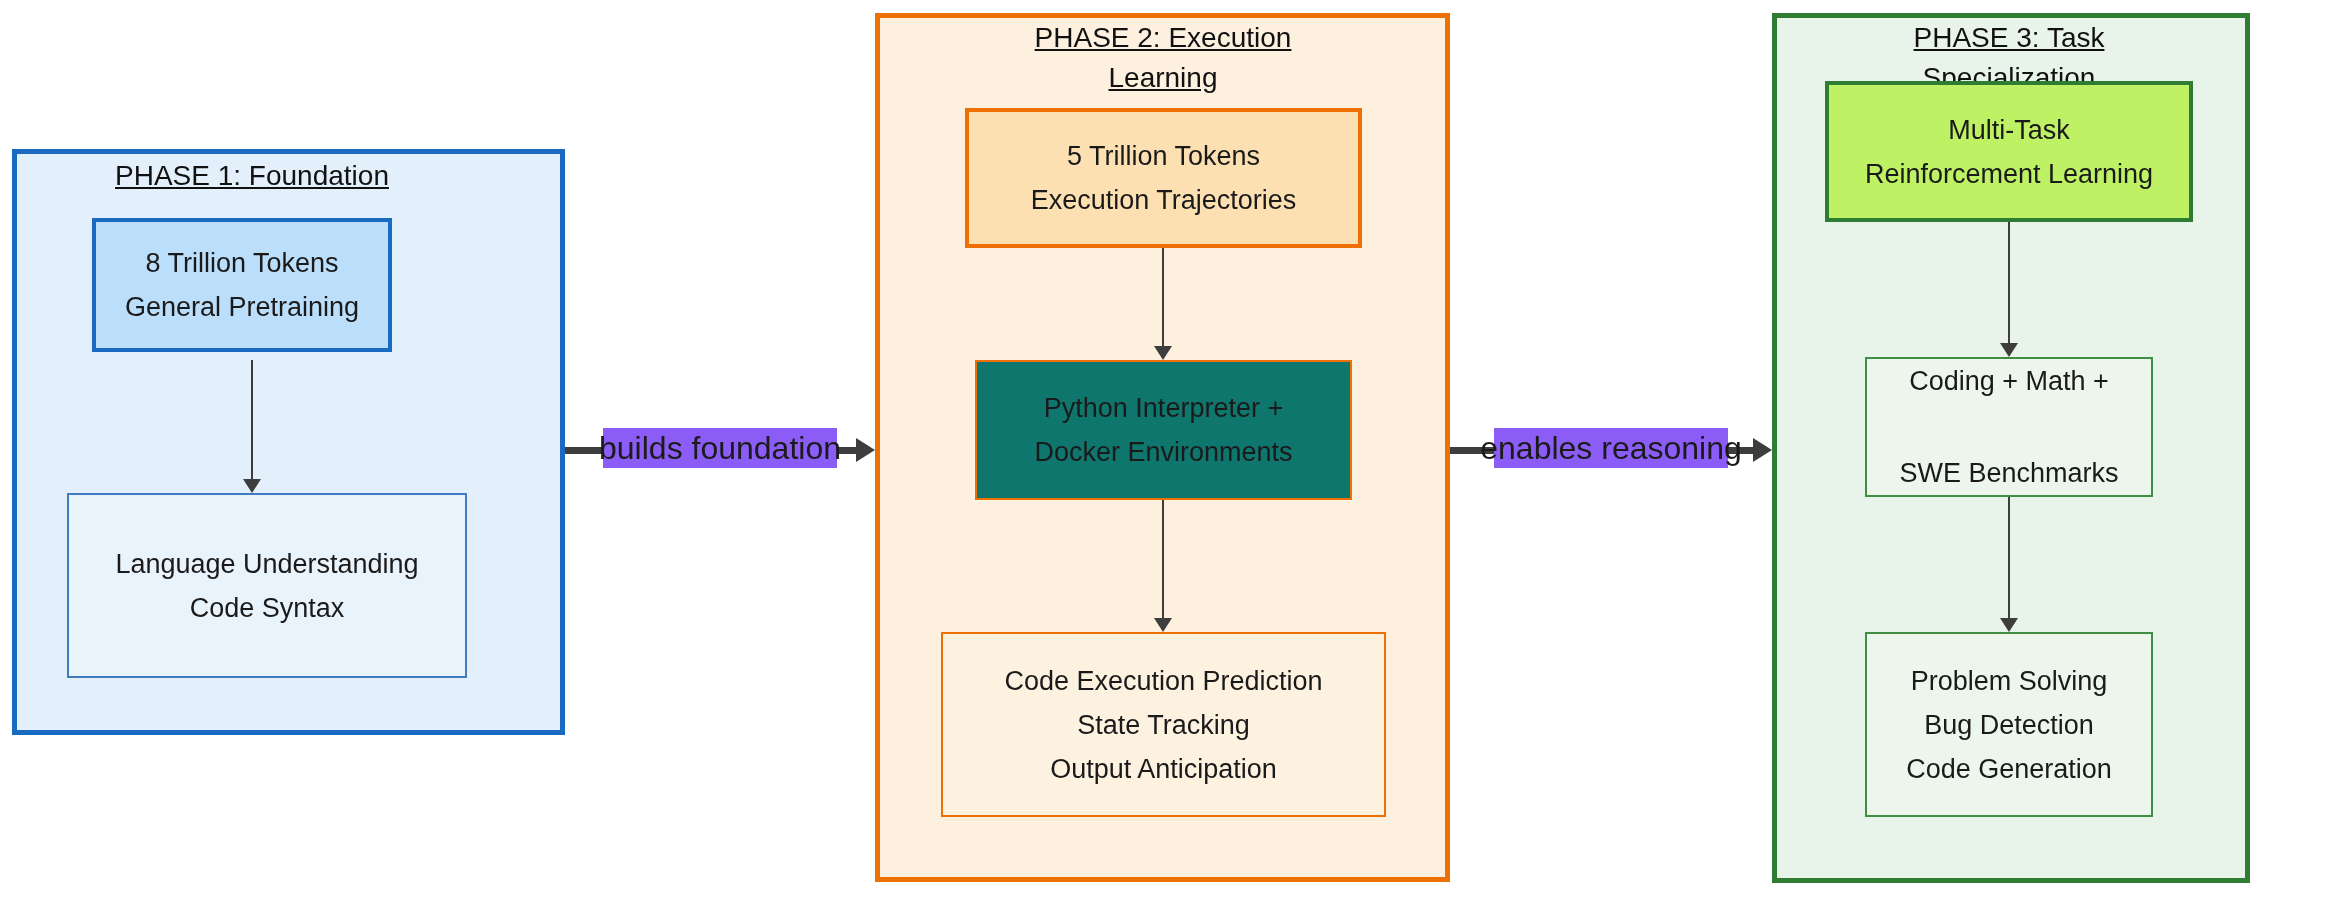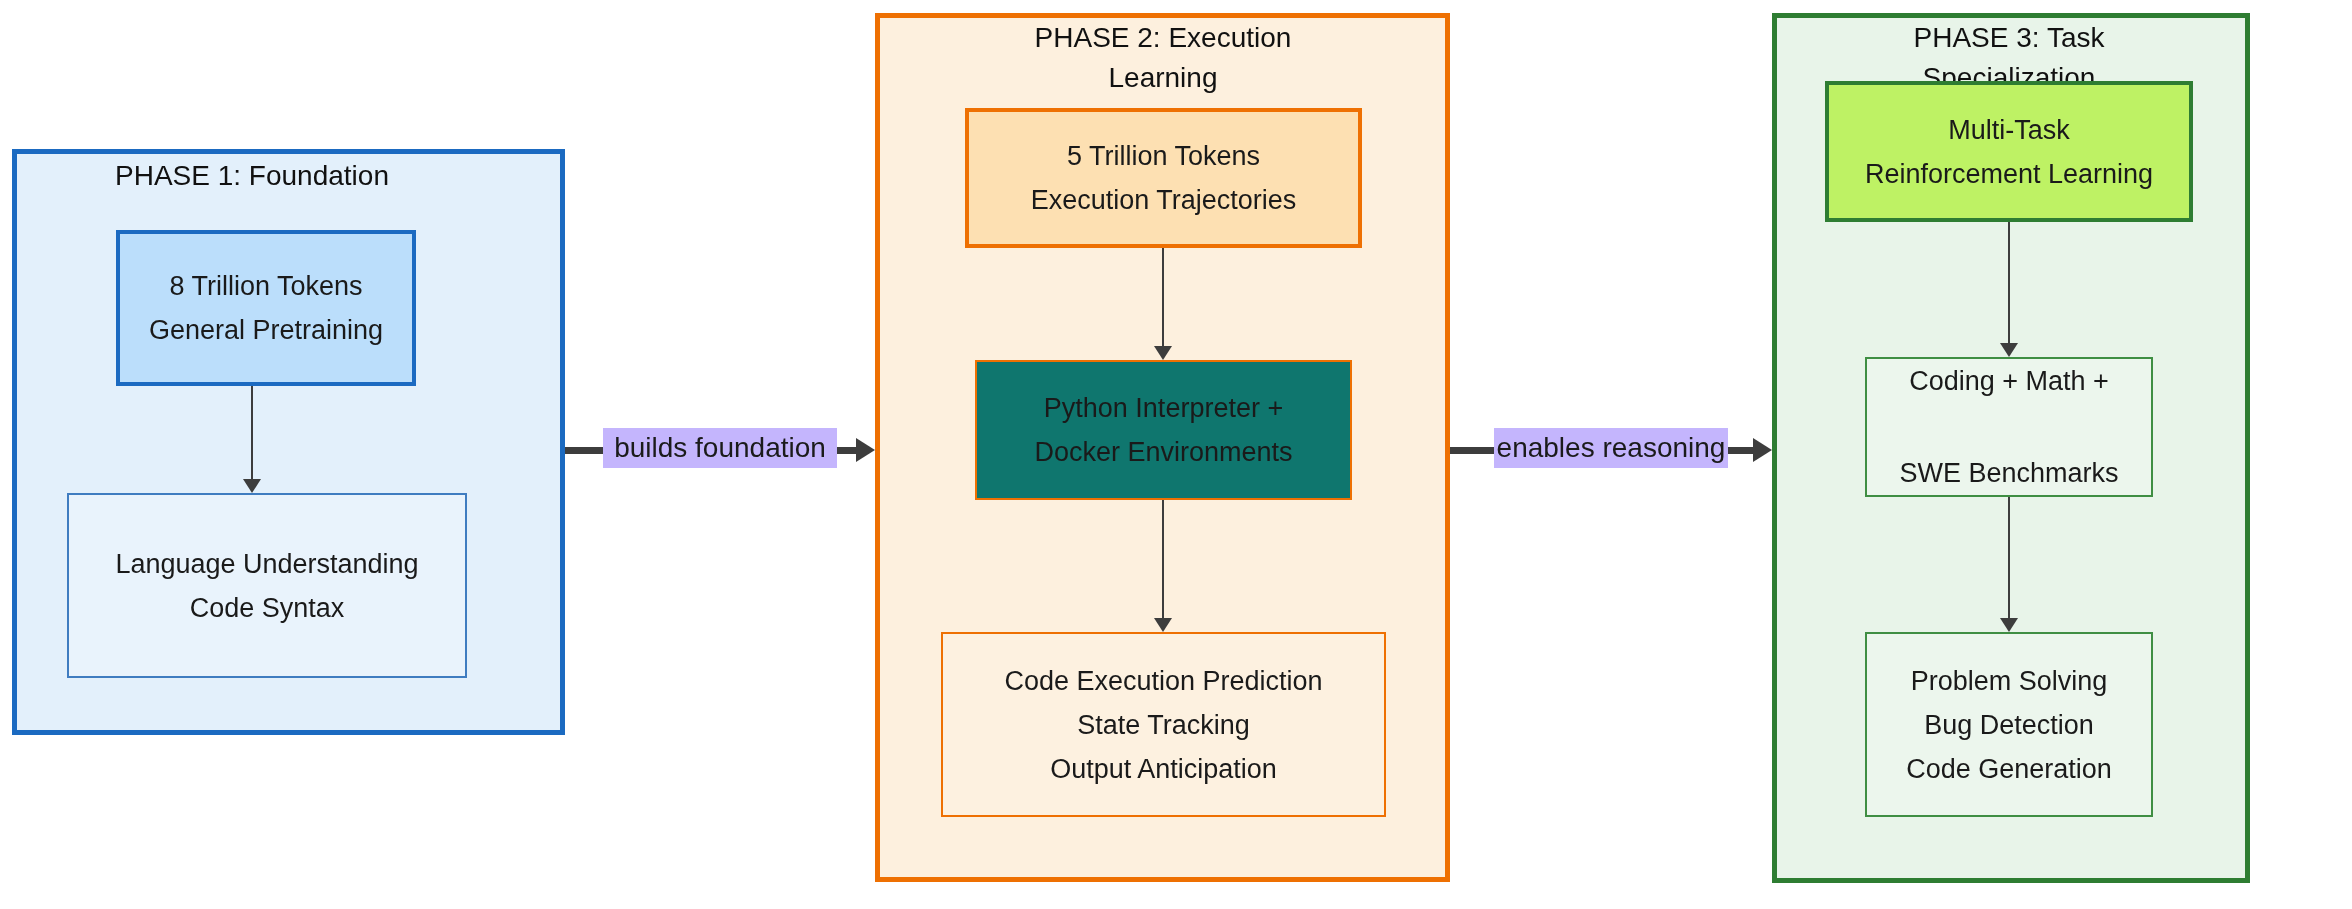--- a/index.html
+++ b/index.html
@@ -8,33 +8,33 @@
     font-family:"Liberation Sans", sans-serif;color:#1b1b1b;
   }
   
   .cluster{position:absolute;box-sizing:border-box;z-index:0;}
   .cluster.p1{left:12px;top:149px;width:553px;height:586px;background:#e3f0fb;border:5px solid #1b6ac1;}
   .cluster.p2{left:875px;top:13px;width:575px;height:869px;background:#fdf0de;border:5px solid #ee7002;}
   .cluster.p3{left:1772px;top:13px;width:478px;height:870px;background:#e8f4e9;border:5px solid #2e7d32;}
   
   .cluster-title{
     position:absolute;z-index:1;font-size:28px;line-height:40px;
-    text-align:center;color:#111111;white-space:normal;
+    text-align:center;color:#111111;white-space:normal;text-decoration:underline;
   }
   #t1{left:52px;top:156px;width:400px;}
   #t2{left:1008px;top:18px;width:310px;}
   #t3{left:1889px;top:18px;width:240px;text-align:center;}
   
   .node{
     position:absolute;box-sizing:border-box;z-index:2;
     display:flex;flex-direction:column;justify-content:center;align-items:center;
     text-align:center;font-size:27px;line-height:44px;color:#1a1a1a;
   }
   .node span{display:block;}
-  #n11{left:116px;top:218px;width:300px;height:156px;background:#bbdefb;border:4px solid #1b6ac1;margin-top:12px;}
+  #n11{left:92px;top:218px;width:300px;height:134px;background:#bbdefb;border:4px solid #1b6ac1;}
   #n12{left:67px;top:493px;width:400px;height:185px;background:#e9f3fc;border:2px solid #3f7cc0;}
   #n21{left:965px;top:80px;width:397px;height:140px;background:#fde0b2;border:4px solid #ee7002;margin-top:28px;}
   #n22{left:975px;top:360px;width:377px;height:140px;background:#0f766e;border:2px solid #ee7002;}
   #n23{left:941px;top:632px;width:445px;height:185px;background:#fdf1e0;border:2px solid #ee7002;}
   #n31{left:1825px;top:81px;width:368px;height:141px;background:#bef264;border:4px solid #2e7d32;}
   #n32{left:1865px;top:357px;width:288px;height:140px;background:#ecf6ed;border:2px solid #3f8e43;justify-content:space-between;}
   #n33{left:1865px;top:632px;width:288px;height:185px;background:#ecf6ed;border:2px solid #3f8e43;}
   
   .vline{position:absolute;width:2px;background:#3d3d3d;z-index:1;}
   .vhead{
@@ -61,21 +61,21 @@
     position:absolute;width:0;height:0;z-index:1;
     border-top:12px solid transparent;border-bottom:12px solid transparent;
     border-left:19px solid #3d3d3d;
   }
   #e1 .hline{left:565px;top:447px;width:291px;}
   #e1 .hhead{left:856px;top:438px;}
   #e2 .hline{left:1450px;top:447px;width:303px;}
   #e2 .hhead{left:1753px;top:438px;}
   .edge-label{
     position:absolute;z-index:3;height:40px;display:flex;align-items:center;justify-content:center;
-    background:#c4b5fd;font-size:28px;color:#1b1b1b;white-space:nowrap;
+    background:#8b5cf6;font-size:32px;color:#1b1b1b;white-space:nowrap;
   }
   #el1{left:603px;top:428px;width:234px;}
   #el2{left:1494px;top:428px;width:234px;}
 </style>
 </head>
 <body>
 
 <div id="canvas">
 
   <section class="cluster p1"></section>

